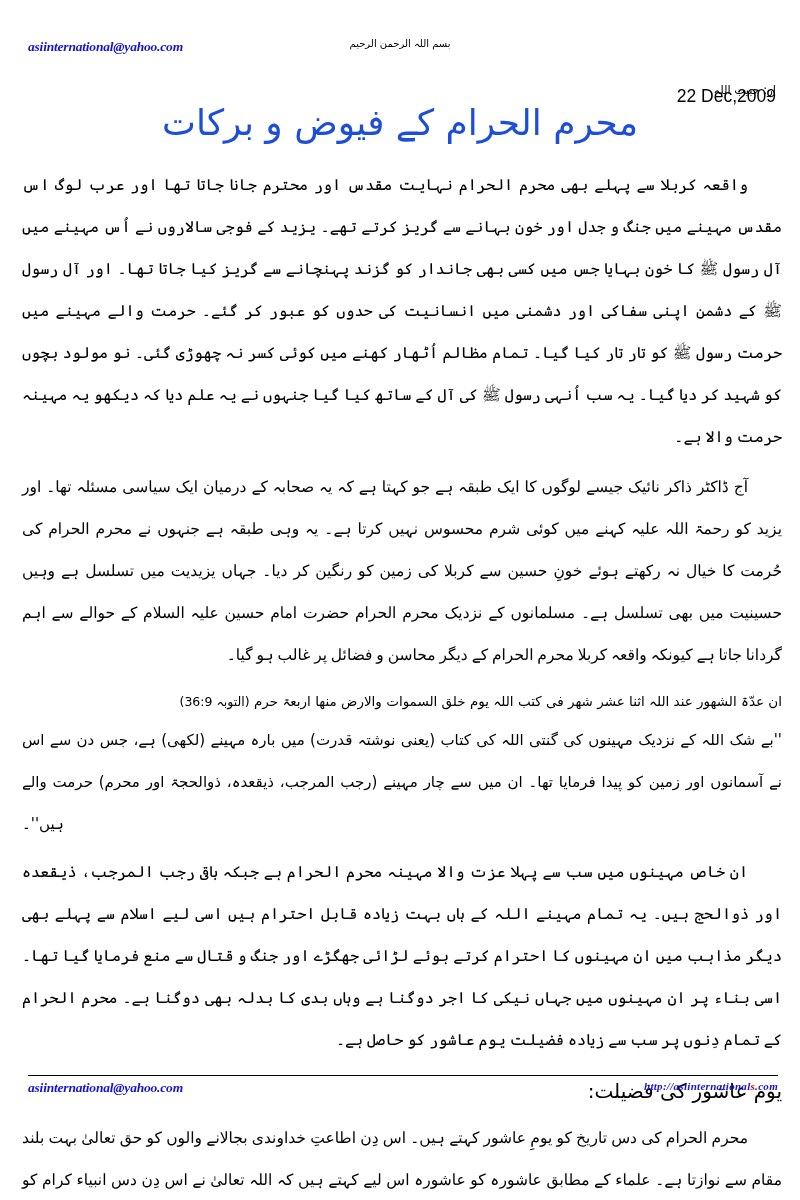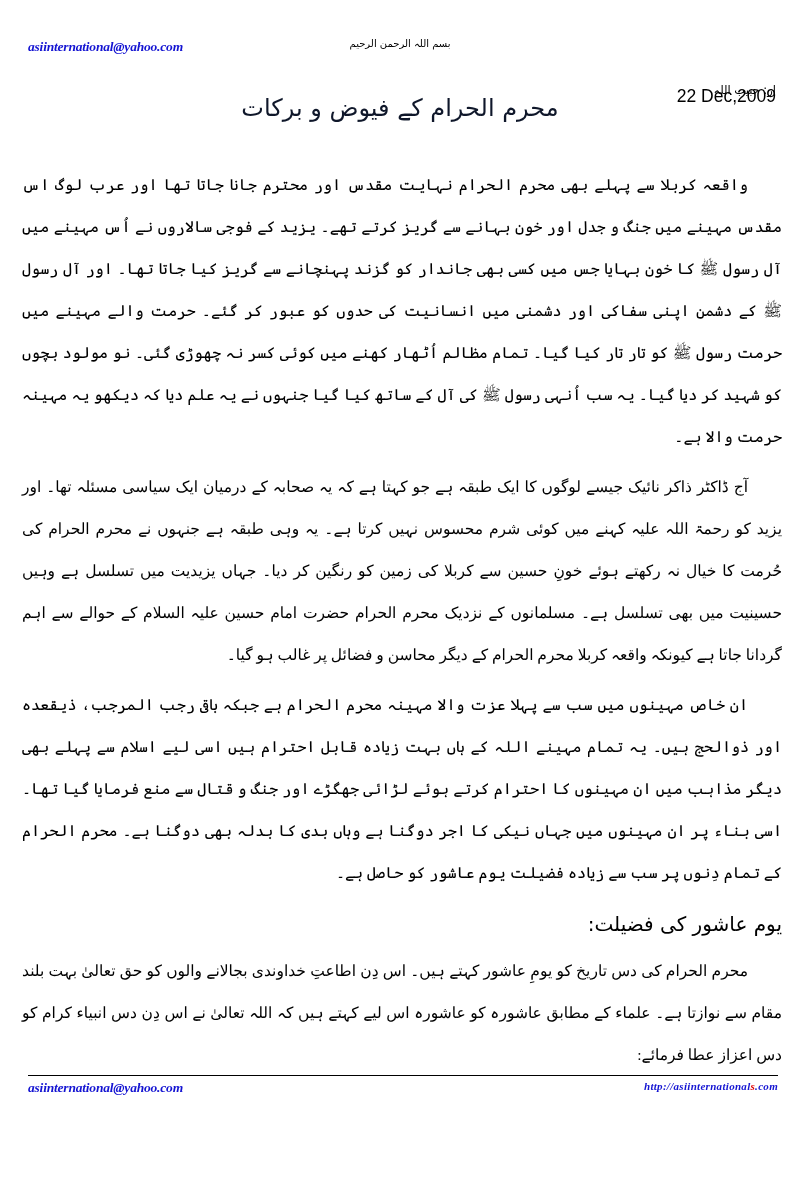--- a/index.html
+++ b/index.html
@@ -71,23 +71,23 @@
     white-space: nowrap;
   }
   .doc-title {
     position: absolute;
     left: 0;
     right: 0;
     top: 42px;
     text-align: center;
     direction: rtl;
     font-family: "DejaVu Sans", sans-serif;
-    font-size: 24px;
+    font-size: 36px;
     font-weight: normal;
-    color: #0f172a;
+    color: #1d4ed8;
     letter-spacing: 0.5px;
   }
 
   
   .content {
     position: absolute;
     left: 22px;
     right: 18px;
     top: 128px;
     direction: rtl;
@@ -181,21 +181,26 @@
 
   <h1 class="doc-title">محرم الحرام کے فیوض و برکات</h1>
 
   <div class="content">
 
     <p class="para">واقعہ کربلا سے پہلے بھی محرم الحرام نہایت مقدس اور محترم جانا جاتا تھا اور عرب لوگ اس مقدس مہینے میں جنگ و جدل اور خون بہانے سے گریز کرتے تھے۔ یزید کے فوجی سالاروں نے اُس مہینے میں آل رسول ﷺ کا خون بہایا جس میں کسی بھی جاندار کو گزند پہنچانے سے گریز کیا جاتا تھا۔ اور آل رسول ﷺ کے دشمن اپنی سفاکی اور دشمنی میں انسانیت کی حدوں کو عبور کر گئے۔ حرمت والے مہینے میں حرمت رسول ﷺ کو تار تار کیا گیا۔ تمام مظالم اُٹھار کھنے میں کوئی کسر نہ چھوڑی گئی۔ نو مولود بچوں کو شہید کر دیا گیا۔ یہ سب اُنہی رسول ﷺ کی آل کے ساتھ کیا گیا جنہوں نے یہ علم دیا کہ دیکھو یہ مہینہ حرمت والا ہے۔</p>
 
     <p class="para">آج ڈاکٹر ذاکر نائیک جیسے لوگوں کا ایک طبقہ ہے جو کہتا ہے کہ یہ صحابہ کے درمیان ایک سیاسی مسئلہ تھا۔ اور یزید کو رحمۃ اللہ علیہ کہنے میں کوئی شرم محسوس نہیں کرتا ہے۔ یہ وہی طبقہ ہے جنہوں نے محرم الحرام کی حُرمت کا خیال نہ رکھتے ہوئے خونِ حسین سے کربلا کی زمین کو رنگین کر دیا۔ جہاں یزیدیت میں تسلسل ہے وہیں حسینیت میں بھی تسلسل ہے۔ مسلمانوں کے نزدیک محرم الحرام حضرت امام حسین علیہ السلام کے حوالے سے اہم گردانا جاتا ہے کیونکہ واقعہ کربلا محرم الحرام کے دیگر محاسن و فضائل پر غالب ہو گیا۔</p>
 
 
-
+    <p class="verse">
+      <span>ان عدّۃ الشھور عند اللہ اثنا عشر شھر فی کتب اللہ یوم خلق السموات والارض منھا اربعۃ حرم</span>
+      <span class="ref">(التوبہ 36:9)</span>
+    </p>
+
+    <p class="translation">''بے شک اللہ کے نزدیک مہینوں کی گنتی اللہ کی کتاب (یعنی نوشتہ قدرت) میں بارہ مہینے (لکھی) ہے، جس دن سے اس نے آسمانوں اور زمین کو پیدا فرمایا تھا۔ ان میں سے چار مہینے (رجب المرجب، ذیقعدہ، ذوالحجۃ اور محرم) حرمت والے ہیں''۔</p>
 
     <p class="para">ان خاص مہینوں میں سب سے پہلا عزت والا مہینہ محرم الحرام ہے جبکہ باقی رجب المرجب، ذیقعدہ اور ذوالحج ہیں۔ یہ تمام مہینے اللہ کے ہاں بہت زیادہ قابل احترام ہیں اسی لیے اسلام سے پہلے بھی دیگر مذاہب میں ان مہینوں کا احترام کرتے ہوئے لڑائی جھگڑے اور جنگ و قتال سے منع فرمایا گیا تھا۔ اسی بناء پر ان مہینوں میں جہاں نیکی کا اجر دوگنا ہے وہاں بدی کا بدلہ بھی دوگنا ہے۔ محرم الحرام کے تمام دِنوں پر سب سے زیادہ فضیلت یوم عاشور کو حاصل ہے۔</p>
 
     <h2 class="section-heading">یوم عاشور کی فضیلت:</h2>
 
     <p class="para">محرم الحرام کی دس تاریخ کو یومِ عاشور کہتے ہیں۔ اس دِن اطاعتِ خداوندی بجالانے والوں کو حق تعالیٰ بہت بلند مقام سے نوازتا ہے۔ علماء کے مطابق عاشورہ کو عاشورہ اس لیے کہتے ہیں کہ اللہ تعالیٰ نے اس دِن دس انبیاء کرام کو دس اعزاز عطا فرمائے:</p>
 
   </div>
 
   <div class="footer">

